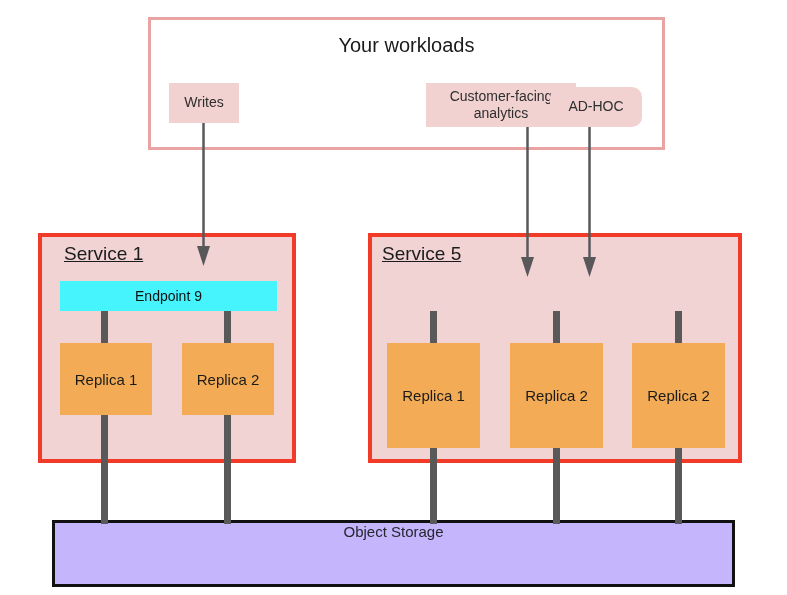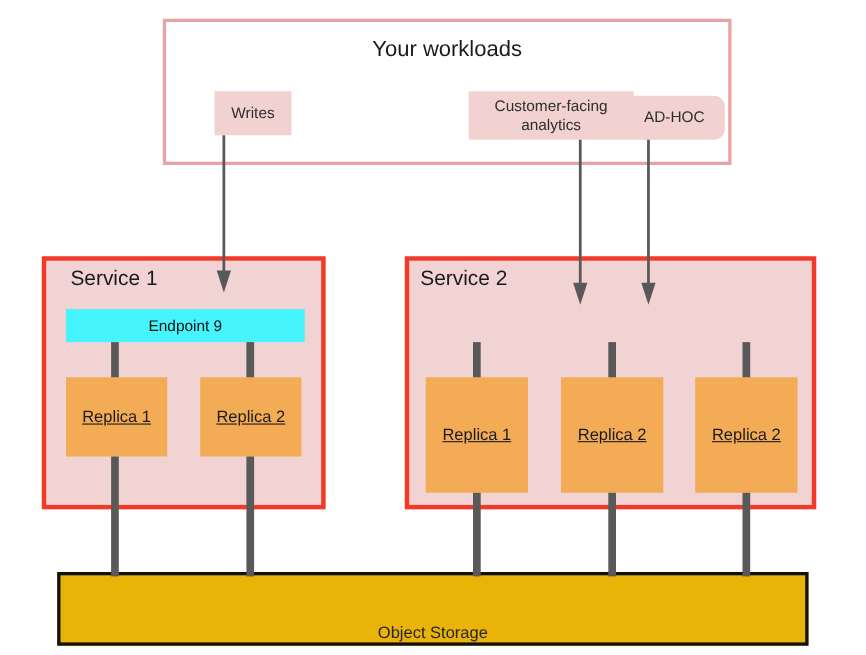--- a/index.html
+++ b/index.html
@@ -20,49 +20,49 @@
 
   
   .workloads-box{position:absolute;left:148px;top:17px;width:517px;height:133px;
     border:3px solid var(--workload-border);background:#ffffff;box-sizing:border-box;z-index:1;}
   .workloads-title{position:absolute;left:148px;top:34px;width:517px;text-align:center;
     font-size:20px;color:#1b1b1b;z-index:2;}
 
   .chip{position:absolute;display:flex;align-items:center;justify-content:center;
     background:var(--chip-fill);color:#2e2e2e;font-size:14px;line-height:1.25;
     text-align:center;box-sizing:border-box;z-index:2;padding:2px 6px;}
-  .chip-writes{left:169px;top:83px;width:70px;height:40px;margin-left:26px;}
+  .chip-writes{left:169px;top:83px;width:70px;height:40px;}
   .chip-cfa{left:378px;top:83px;width:150px;height:44px;margin-left:48px;}
-  .chip-adhoc{left:567px;top:87px;width:92px;height:40px;border-radius:10px;}
+  .chip-adhoc{left:550px;top:87px;width:92px;height:40px;border-radius:10px;}
 
   
   .service{position:absolute;background:var(--service-fill);
     border:4px solid var(--service-border);box-sizing:border-box;z-index:1;}
   .service-1{left:38px;top:233px;width:258px;height:230px;}
   .service-2{left:368px;top:233px;width:374px;height:230px;}
-  .service-title{position:absolute;font-size:19px;color:#1b1b1b;z-index:2;}
+  .service-title{position:absolute;font-size:19px;color:#1b1b1b;z-index:2;text-decoration:underline;}
   .service-1-title{left:64px;top:243px;}
   .service-2-title{left:382px;top:243px;}
 
   .endpoint{position:absolute;height:30px;background:var(--endpoint-fill);
     display:flex;align-items:center;justify-content:center;font-size:14px;color:#101010;z-index:2;}
   .endpoint-1{left:60px;top:281px;width:217px;}
   .endpoint-2{left:388px;top:281px;width:334px;}
 
   .replica{position:absolute;background:var(--replica-fill);display:flex;align-items:center;
-    justify-content:center;font-size:15px;color:#1b1b1b;z-index:2;text-decoration:underline;}
+    justify-content:center;font-size:15px;color:#1b1b1b;z-index:2;}
   .s1-r1{left:60px;top:343px;width:92px;height:72px;}
   .s1-r2{left:182px;top:343px;width:92px;height:72px;}
   .s2-r1{left:387px;top:343px;width:93px;height:105px;}
   .s2-r2{left:510px;top:343px;width:93px;height:105px;}
   .s2-r3{left:632px;top:343px;width:93px;height:105px;}
 
   
-  .storage{position:absolute;left:52px;top:520px;width:683px;height:67px;background:#eab308;
-    border:3px solid var(--storage-border);box-sizing:border-box;display:flex;align-items:flex-end;
+  .storage{position:absolute;left:52px;top:520px;width:683px;height:67px;background:#c4b5fd;
+    border:3px solid var(--storage-border);box-sizing:border-box;display:flex;align-items:flex-start;
     justify-content:center;font-size:15px;color:#26262e;z-index:2;}
 
   
   .pipe{position:absolute;width:7px;background:var(--connector);z-index:3;}
   .p-s1-e1{left:101px;top:311px;height:32px;}
   .p-s1-e2{left:224px;top:311px;height:32px;}
   .p-s1-d1{left:101px;top:415px;height:109px;}
   .p-s1-d2{left:224px;top:415px;height:109px;}
   .p-s2-e1{left:430px;top:311px;height:32px;}
   .p-s2-e2{left:553px;top:311px;height:32px;}
@@ -99,21 +99,21 @@
     <span>Endpoint 9</span>
   </div>
   <div class="replica s1-r1">
     <span>Replica 1</span>
   </div>
   <div class="replica s1-r2">
     <span>Replica 2</span>
   </div>
 
   <div class="service service-2"></div>
-  <div class="service-title service-2-title">Service 2</div>
+  <div class="service-title service-2-title">Service 5</div>
   <div class="replica s2-r1">
     <span>Replica 1</span>
   </div>
   <div class="replica s2-r2">
     <span>Replica 2</span>
   </div>
   <div class="replica s2-r3">
     <span>Replica 2</span>
   </div>
 

